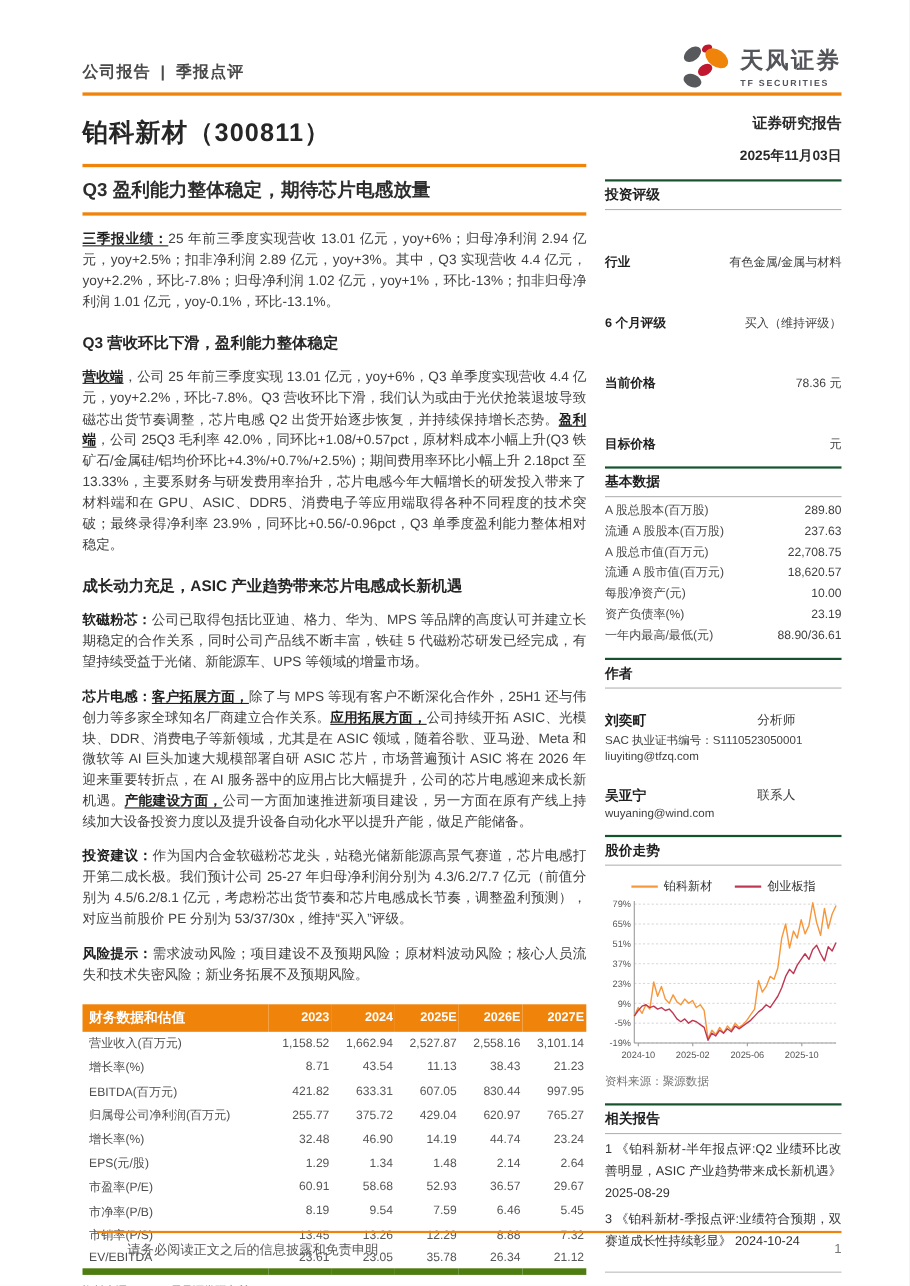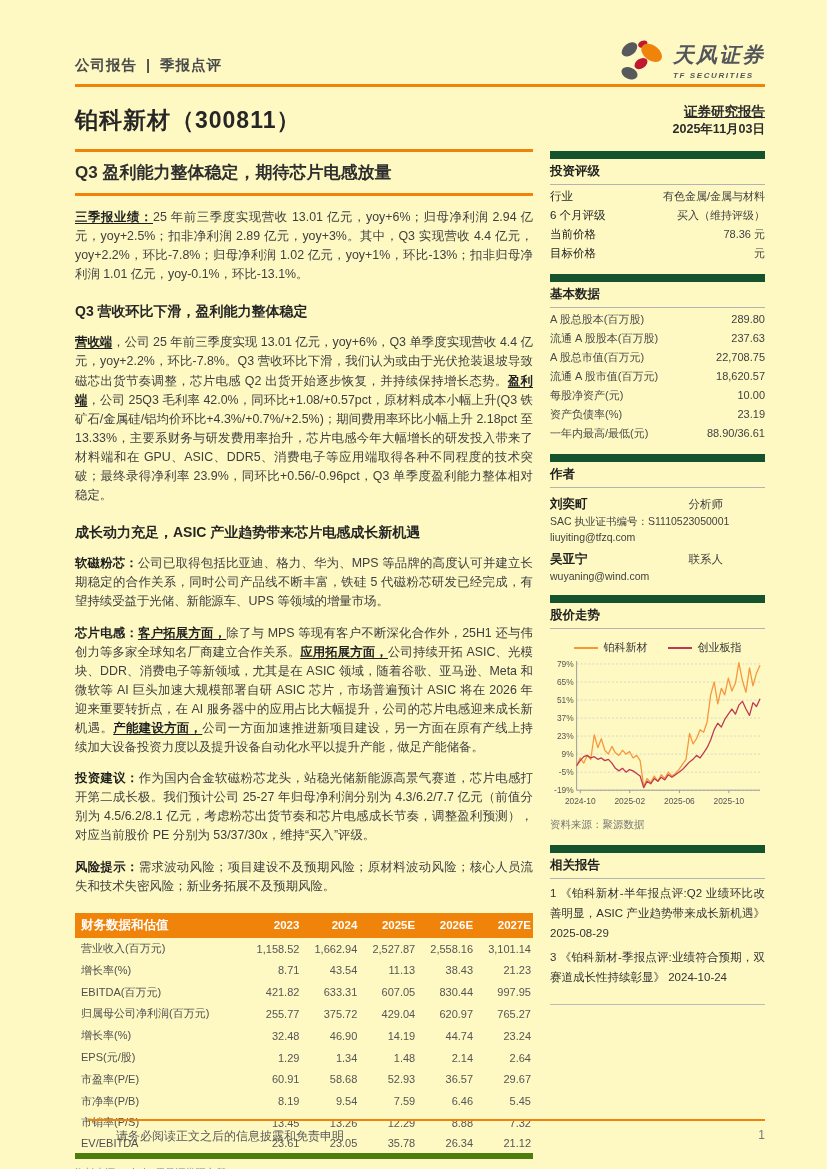--- a/index.html
+++ b/index.html
@@ -1,23 +1,23 @@
 <!DOCTYPE html>
 <html><head>
 <meta charset="utf-8">
 <style>
   html,body{margin:0;padding:0;background:#e9e9e9;}
-  .page{width:827px;height:1169px;margin:0 auto;background:#fef9c3;position:relative;overflow:hidden;
+  .page{width:827px;height:1169px;margin:0 auto;background:#ffffff;position:relative;overflow:hidden;
         box-sizing:border-box;padding:38px 62px 0 75px;
         font-family:"Liberation Sans","DejaVu Sans",sans-serif;color:#3d3d3d;}
   
   .topbar{display:flex;justify-content:space-between;align-items:flex-end;}
   .cat{font-size:14.5px;font-weight:bold;color:#4a4a4a;letter-spacing:1px;padding-bottom:7px;}
   .cat .sep{margin:0 9px;color:#4a4a4a;}
-  .brand{display:flex;align-items:center;gap:9px;font-style:italic;}
+  .brand{display:flex;align-items:center;gap:9px;}
   .brand-text .cn{font-size:21px;font-weight:bold;color:#54555a;letter-spacing:2px;}
   .brand-text .en{font-size:8px;font-weight:bold;color:#54555a;letter-spacing:1.6px;margin-top:2px;}
   .orange-rule{height:3px;background:#F0830A;margin-top:2px;}
   
   .columns{display:flex;gap:17px;margin-top:8px;}
   .col-left{width:458px;flex:none;}
   .col-right{flex:1;min-width:0;}
   h1.company{font-size:23px;margin:10px 0 0;color:#262626;letter-spacing:1px;font-weight:bold;}
   .headline-box{border-top:3px solid #F0830A;border-bottom:3px solid #F0830A;margin-top:13px;padding:9px 0;}
   .headline-box h2{font-size:17px;margin:0;color:#2e2e2e;font-weight:bold;}
@@ -27,29 +27,29 @@
   h3.section{font-size:14px;color:#262626;margin:19px 0 0;font-weight:bold;}
   
   table.fin{width:100%;border-collapse:collapse;margin-top:17px;font-size:11px;color:#565656;border-bottom:6px solid #4d7c0f;}
   table.fin th{background:#F0830A;color:#fff;font-weight:bold;text-align:right;padding:4px 2px;font-size:11.5px;}
   table.fin th:first-child{text-align:left;padding-left:6px;font-size:12.5px;}
   table.fin td{text-align:right;padding:3.4px 2px;}
   table.fin td:first-child{text-align:left;padding-left:6px;color:#4f4f4f;}
   .fin-source{font-size:10px;color:#8a8a8a;margin-top:7px;}
   
   .rr-head{text-align:right;color:#2b2b2b;margin-top:8px;}
-  .rr-type{font-size:13.5px;font-weight:bold;text-decoration:underline;}
-  .rr-date{font-size:12.5px;font-weight:bold;margin-top:0;}
+  .rr-type{font-size:13.5px;font-weight:bold;}
+  .rr-date{font-size:12.5px;font-weight:bold;margin-top:12px;}
   .side-sec{margin-top:13px;}
-  .side-title{font-weight:bold;font-size:12.5px;color:#1f1f1f;border-top:8px solid #14532d;border-bottom:1px solid #b3b3b3;padding:4px 0 4px;}
+  .side-title{font-weight:bold;font-size:12.5px;color:#1f1f1f;border-top:2px solid #14532d;border-bottom:1px solid #b3b3b3;padding:4px 0 4px;}
   .kv{display:flex;justify-content:space-between;align-items:baseline;font-size:11px;padding:4px 0 0;}
   .kv .k{color:#4a4a4a;}
-  .kv.bold-k .k{font-weight:normal;color:#1f1f1f;font-size:11.5px;}
+  .kv.bold-k .k{font-weight:bold;color:#1f1f1f;font-size:11.5px;margin-top:36px;}
   .kv .v{color:#3f3f3f;text-align:right;white-space:nowrap;}
-  .author-row{display:flex;justify-content:space-between;align-items:center;margin-top:8px;padding-right:42px;}
+  .author-row{display:flex;justify-content:space-between;align-items:flex-start;margin-top:21px;padding-right:42px;}
   .author-name{font-weight:bold;font-size:12.5px;color:#1f1f1f;}
   .author-role{font-size:11.5px;color:#3f3f3f;}
   .author-line{font-size:10.5px;color:#3f3f3f;margin-top:2px;word-break:break-all;}
   
   .legend{display:flex;justify-content:center;gap:20px;margin:11px 0 2px;font-size:11px;color:#333;text-align:right;}
   .legend-item{display:flex;align-items:center;}
   .swatch{width:24px;height:2px;margin-right:6px;display:inline-block;}
   #trend-svg{width:100%;height:152px;display:block;}
   #trend-svg text{font-size:8.5px;fill:#555;font-family:"Liberation Sans","DejaVu Sans",sans-serif;}
   .chart-source{font-size:10.5px;color:#777;margin-top:9px;}

